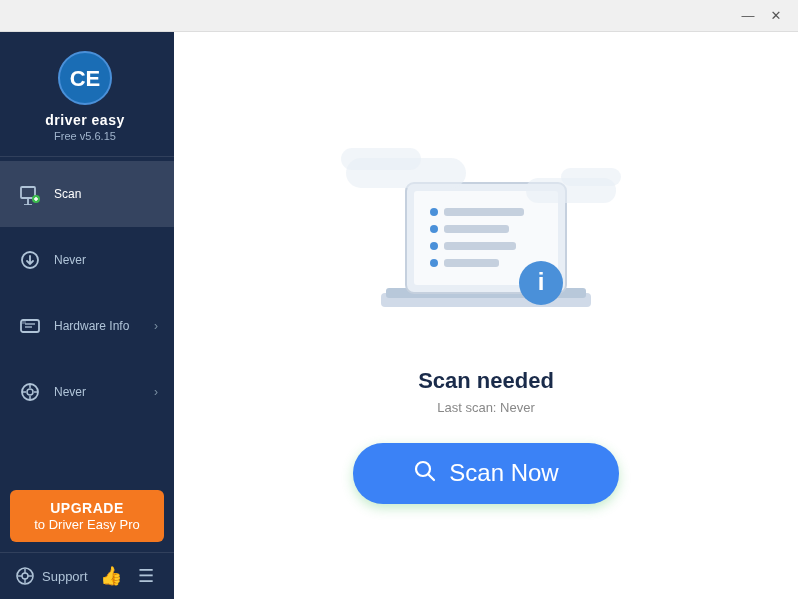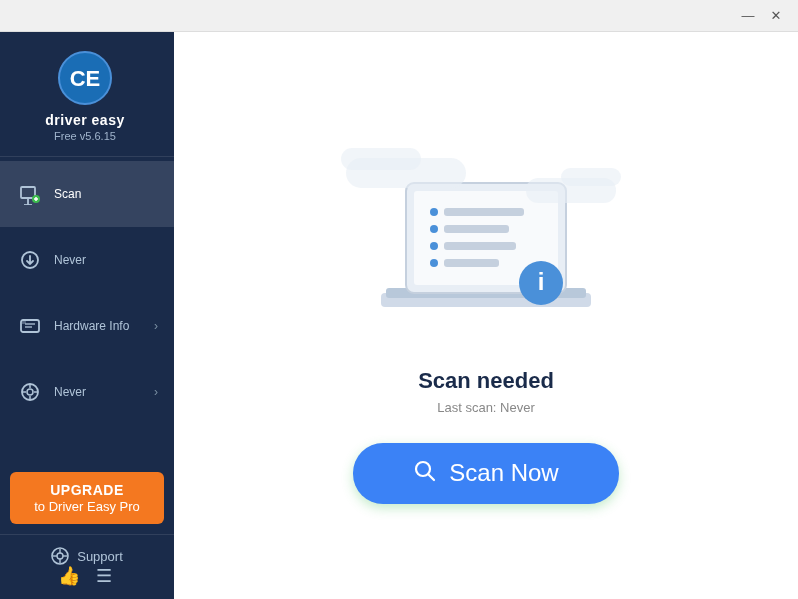--- a/index.html
+++ b/index.html
@@ -149,21 +149,20 @@
       display: block;
       margin-top: 1px;
     }
 
     .sidebar-bottom {
       display: flex;
       align-items: center;
       justify-content: space-between;
       padding: 12px 16px;
       border-top: 1px solid rgba(255,255,255,0.1);
-      flex-direction: column;
     }
 
     .support-item {
       display: flex;
       align-items: center;
       gap: 8px;
       color: #b0c4d8;
       cursor: pointer;
       font-size: 13px;
     }

